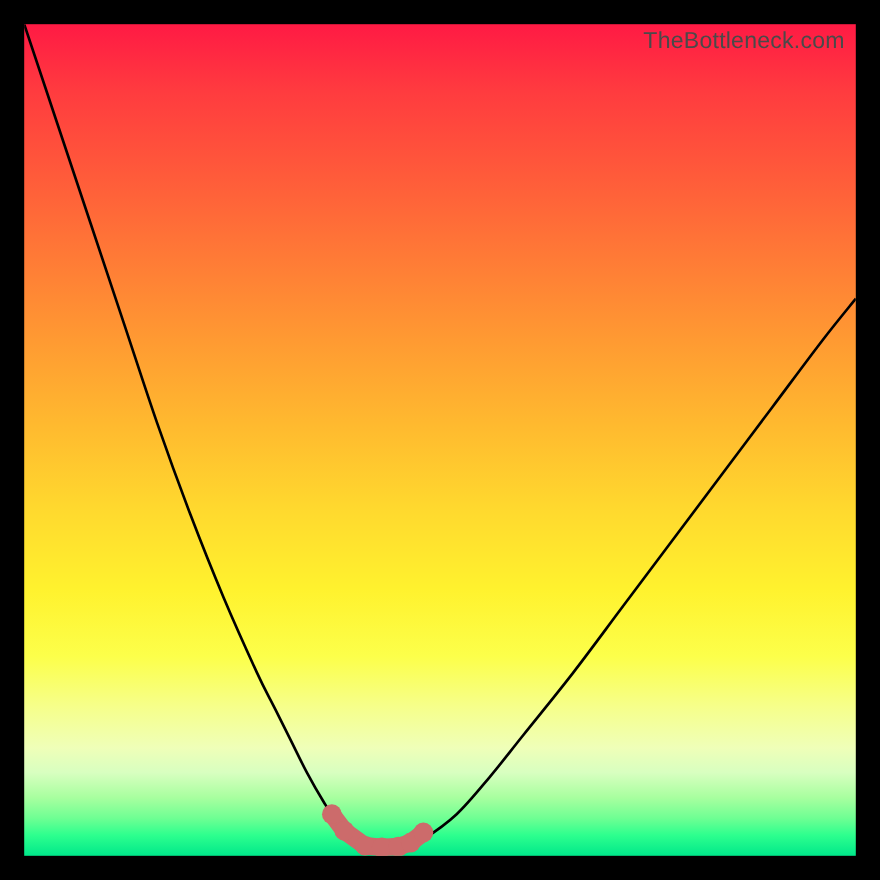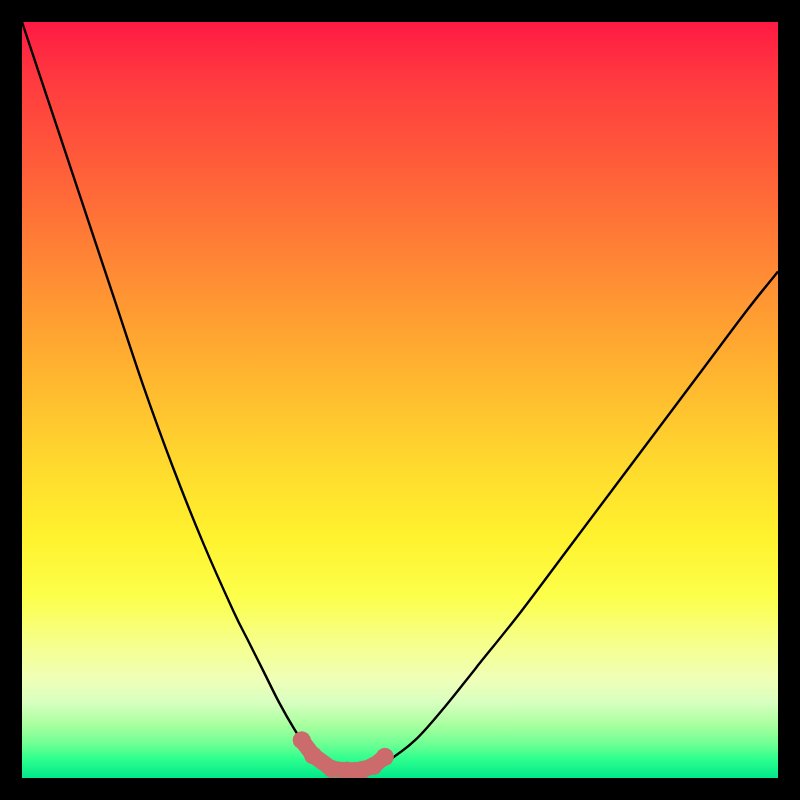--- a/index.html
+++ b/index.html
@@ -60,20 +60,21 @@
     height: 756px;
     z-index: 30;
   }
 </style>
 </head>
 <body>
 
 <div class="frame">
   <div class="plot-area">
 
+    <div class="attribution">TheBottleneck.com</div>
 
     <svg class="curve" viewBox="0 0 756 756" preserveAspectRatio="none">
       <path id="curve-path" fill="none" stroke-width="2.4" stroke="#000000" d="M 0 0 C 5.04 15.120000000000005, 20.160000000000004 60.48000000000003, 30.240000000000002 90.72000000000003 C 40.32 120.96000000000002, 50.400000000000006 151.19999999999996, 60.480000000000004 181.43999999999994 C 70.56 211.67999999999992, 80.64 241.91999999999996, 90.72 272.15999999999997 C 100.8 302.4, 110.88000000000001 333.9, 120.96000000000001 362.88 C 131.04000000000002 391.86, 141.12 419.58000000000004, 151.20000000000002 446.04 C 161.28000000000003 472.5, 171.36 497.7, 181.44 521.64 C 191.51999999999998 545.58, 204.12 573.3000000000001, 211.68 589.6800000000001 C 219.24 606.0600000000001, 221.76 609.8400000000001, 226.79999999999998 619.9200000000001 C 231.83999999999997 630, 236.88 640.0799999999999, 241.92000000000002 650.16 C 246.96000000000004 660.24, 252.00000000000003 670.9499999999999, 257.04 680.4 C 262.08000000000004 689.85, 267.11999999999995 698.6700000000001, 272.15999999999997 706.86 C 277.2 715.05, 282.24 723.6179999999999, 287.28000000000003 729.54 C 292.32000000000005 735.462, 297.36 739.2420000000001, 302.40000000000003 742.392 C 307.44000000000005 745.542, 312.48 747.432, 317.52 748.44 C 322.55999999999995 749.4480000000001, 327.59999999999997 748.692, 332.64 748.44 C 337.68 748.1880000000001, 342.71999999999997 748.188, 347.76 746.928 C 352.8 745.668, 355.32 745.668, 362.88 740.88 C 370.44 736.092, 383.04 727.6500000000001, 393.12 718.2 C 403.2 708.75, 413.28000000000003 696.15, 423.36 684.18 C 433.44 672.2099999999999, 440.99999999999994 662.13, 453.59999999999997 646.38 C 466.2 630.63, 483.84000000000003 609.21, 498.96000000000004 589.6800000000001 C 514.08 570.1500000000001, 529.1999999999999 549.36, 544.3199999999999 529.2 C 559.4399999999999 509.04, 574.5600000000001 488.88, 589.6800000000001 468.71999999999997 C 604.8000000000001 448.55999999999995, 619.92 428.4, 635.04 408.24 C 650.16 388.08000000000004, 665.28 367.91999999999996, 680.4 347.76 C 695.52 327.6, 713.16 303.66, 725.76 287.28000000000003 C 738.36 270.90000000000003, 750.96 255.77999999999997, 756 249.47999999999996"></path>
       <path id="marker-stroke" fill="none" stroke-width="16" stroke-linecap="round" stroke-linejoin="round" stroke="#cc6b6b" d="M 279.71999999999997 718.2 L 291.06 733.32 L 309.96 746.928 L 325.08 748.44 L 340.2 747.684 L 351.54 743.904 L 362.88 734.832"></path>
       <g id="markers">
           <circle cx="279.71999999999997" cy="718.2" r="9" fill="#cc6b6b"></circle>
           <circle cx="291.06" cy="733.32" r="9" fill="#cc6b6b"></circle>
           <circle cx="309.96" cy="746.928" r="9" fill="#cc6b6b"></circle>
           <circle cx="325.08" cy="748.44" r="9" fill="#cc6b6b"></circle>
           <circle cx="340.2" cy="747.684" r="9" fill="#cc6b6b"></circle>

